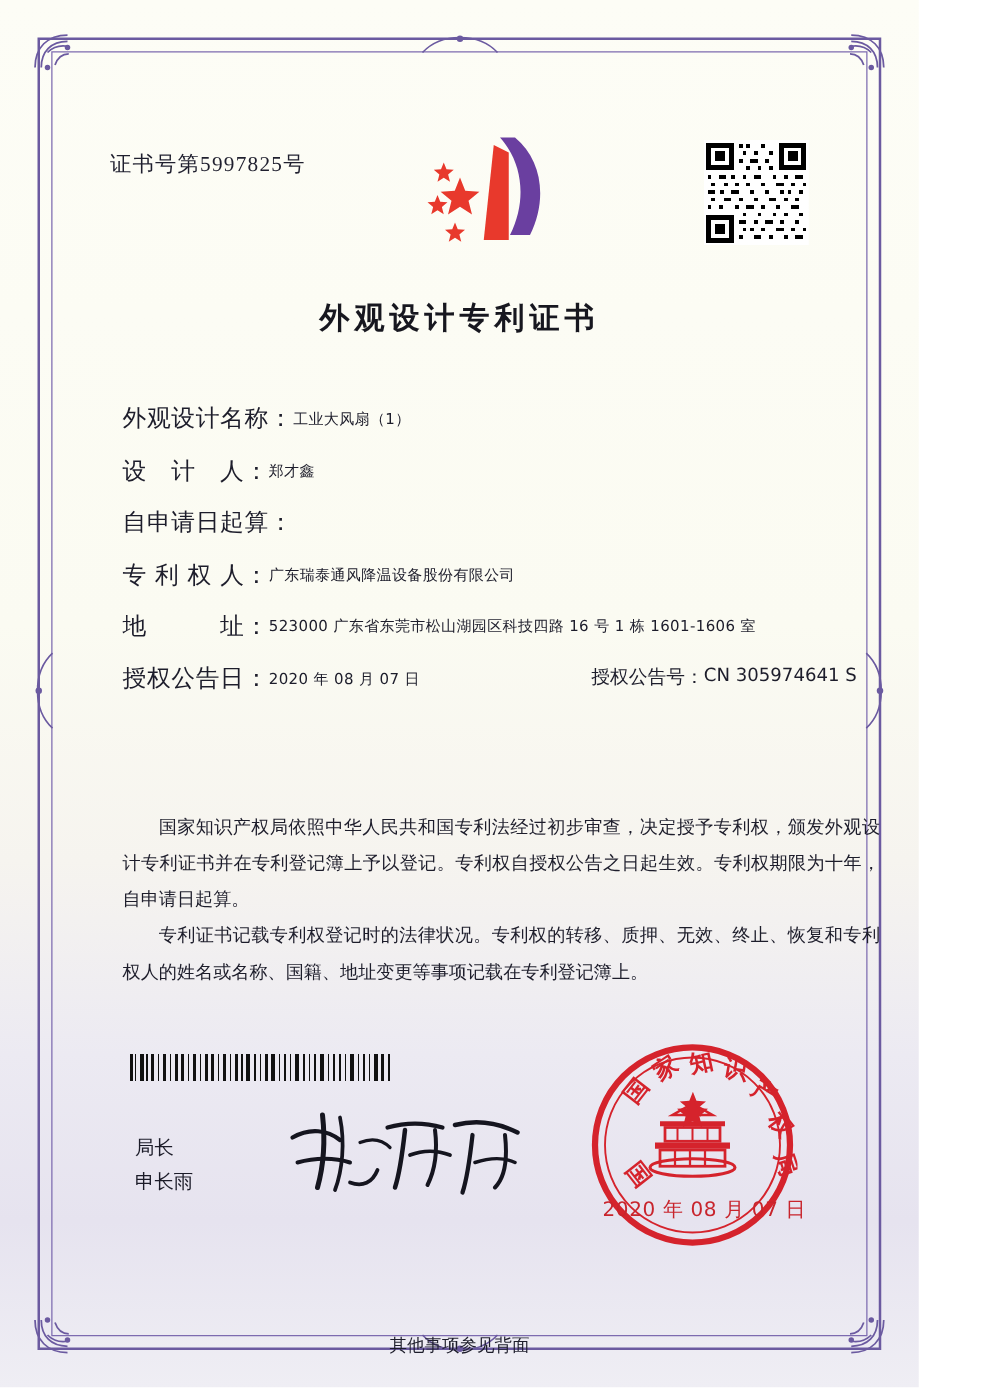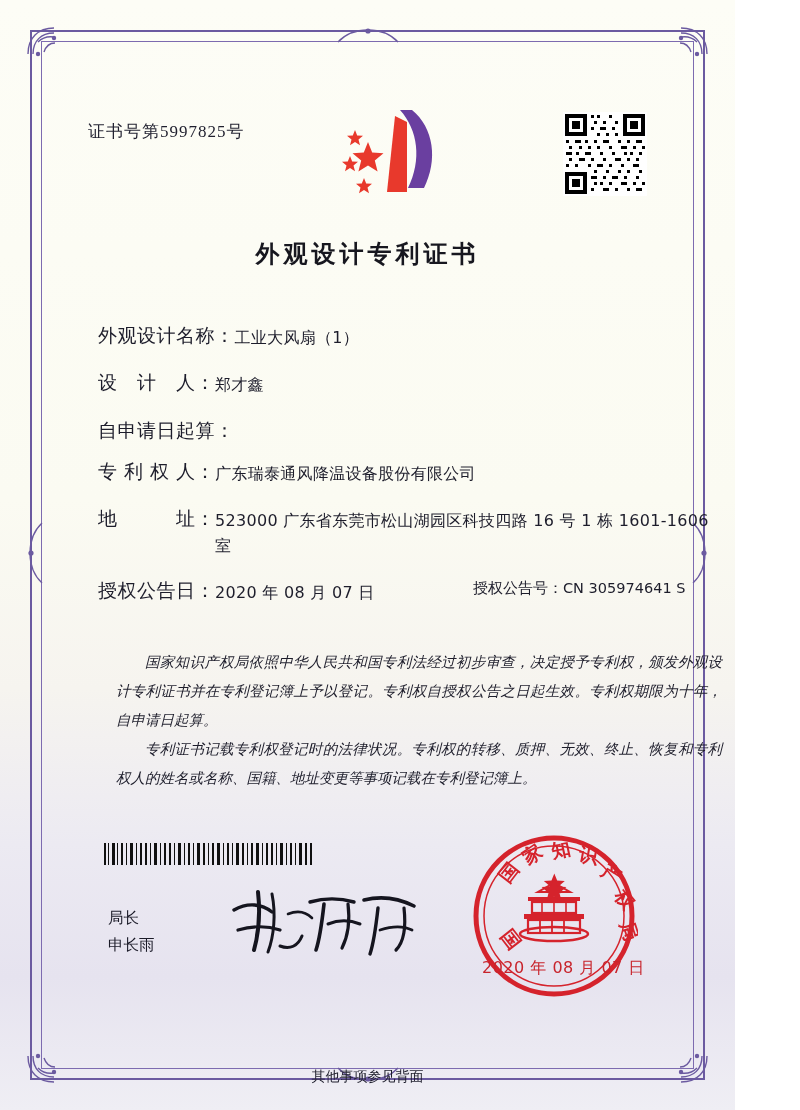--- a/index.html
+++ b/index.html
@@ -114,50 +114,49 @@
   .field-label {
     flex: 0 0 auto;
     white-space: pre;
     font-family: "DejaVu Sans", sans-serif;
     font-size: 19px;
     letter-spacing: 0.5px;
   }
   .field-value {
     flex: 1 1 auto;
     font-family: "DejaVu Sans", sans-serif;
-    font-size: 16px;
+    font-size: 12px;
     letter-spacing: 0.3px;
     line-height: 1.55;
   }
   .field-row.two-col .field-value { flex: 0 0 240px; }
   .field-label2 {
     flex: 0 0 auto;
     white-space: pre;
     font-family: "DejaVu Sans", sans-serif;
     font-size: 15px;
     margin-left: 18px;
   }
   .field-value2 {
     flex: 1 1 auto;
     font-family: "DejaVu Sans", sans-serif;
     font-size: 14.5px;
   }
 
   
   .paras {
     position: absolute;
-    left: 116px;
+    left: 98px;
     top: 648px;
     width: 606px;
     font-size: 14.5px;
     line-height: 2.0;
     color: #1d1d2b;
     font-family: "DejaVu Sans", sans-serif;
     text-align: justify;
-    font-style: italic;
   }
   .paras p { margin: 0; text-indent: 2em; }
 
   
   .barcode {
     position: absolute;
     left: 104px;
     top: 843px;
     width: 208px;
     height: 22px;

